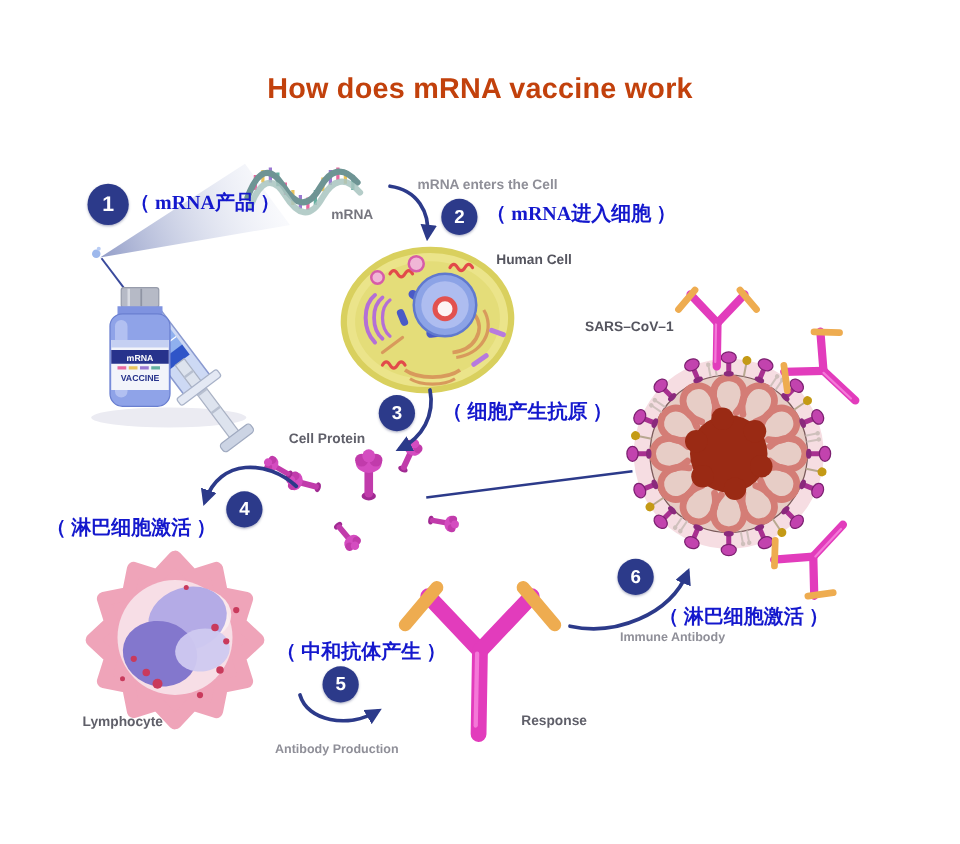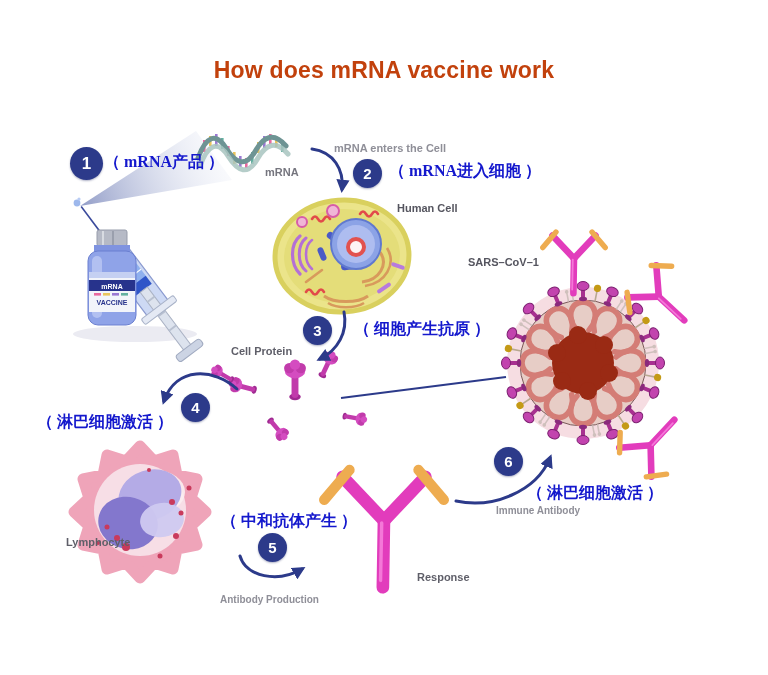--- a/index.html
+++ b/index.html
@@ -280,19 +280,19 @@
 <div class="abs zh" style="left:104px;top:152px;">（ mRNA产品 ）</div>
 <div class="abs zh" style="left:354px;top:319px;text-align:center;">（ 细胞产生抗原 ）</div>
 <div class="abs zh" style="left:37px;top:412px;">（ 淋巴细胞激活 ）</div>
 <div class="abs zh" style="left:221px;top:511px;">（ 中和抗体产生 ）</div>
 <div class="abs zh" style="left:527px;top:483px;">（ 淋巴细胞激活 ）</div>
 
 <div class="abs lbl-b" style="left:265px;top:166px;color:#75757e;">mRNA</div>
 <div class="abs lbl" style="left:334px;top:141px;font-size:11px;">mRNA enters the Cell</div>
 <div class="abs lbl-b lbl-d" style="left:397px;top:202px;text-align:right;">Human Cell</div>
 <div class="abs lbl-b" style="left:231px;top:345px;">Cell Protein</div>
-<div class="abs lbl-b" style="left:66px;top:536px;">Lymphocyte</div>
+<div class="abs lbl-b" style="left:66px;top:572px;">Lymphocyte</div>
 <div class="abs lbl" style="left:220px;top:593px;">Antibody Production</div>
 <div class="abs lbl-b" style="left:417px;top:571px;">Response</div>
 <div class="abs lbl" style="left:496px;top:504px;">Immune Antibody</div>
 <div class="abs lbl-b lbl-d" style="left:468px;top:256px;">SARS–CoV–1</div>
 
 </div>
 
 </body></html>

